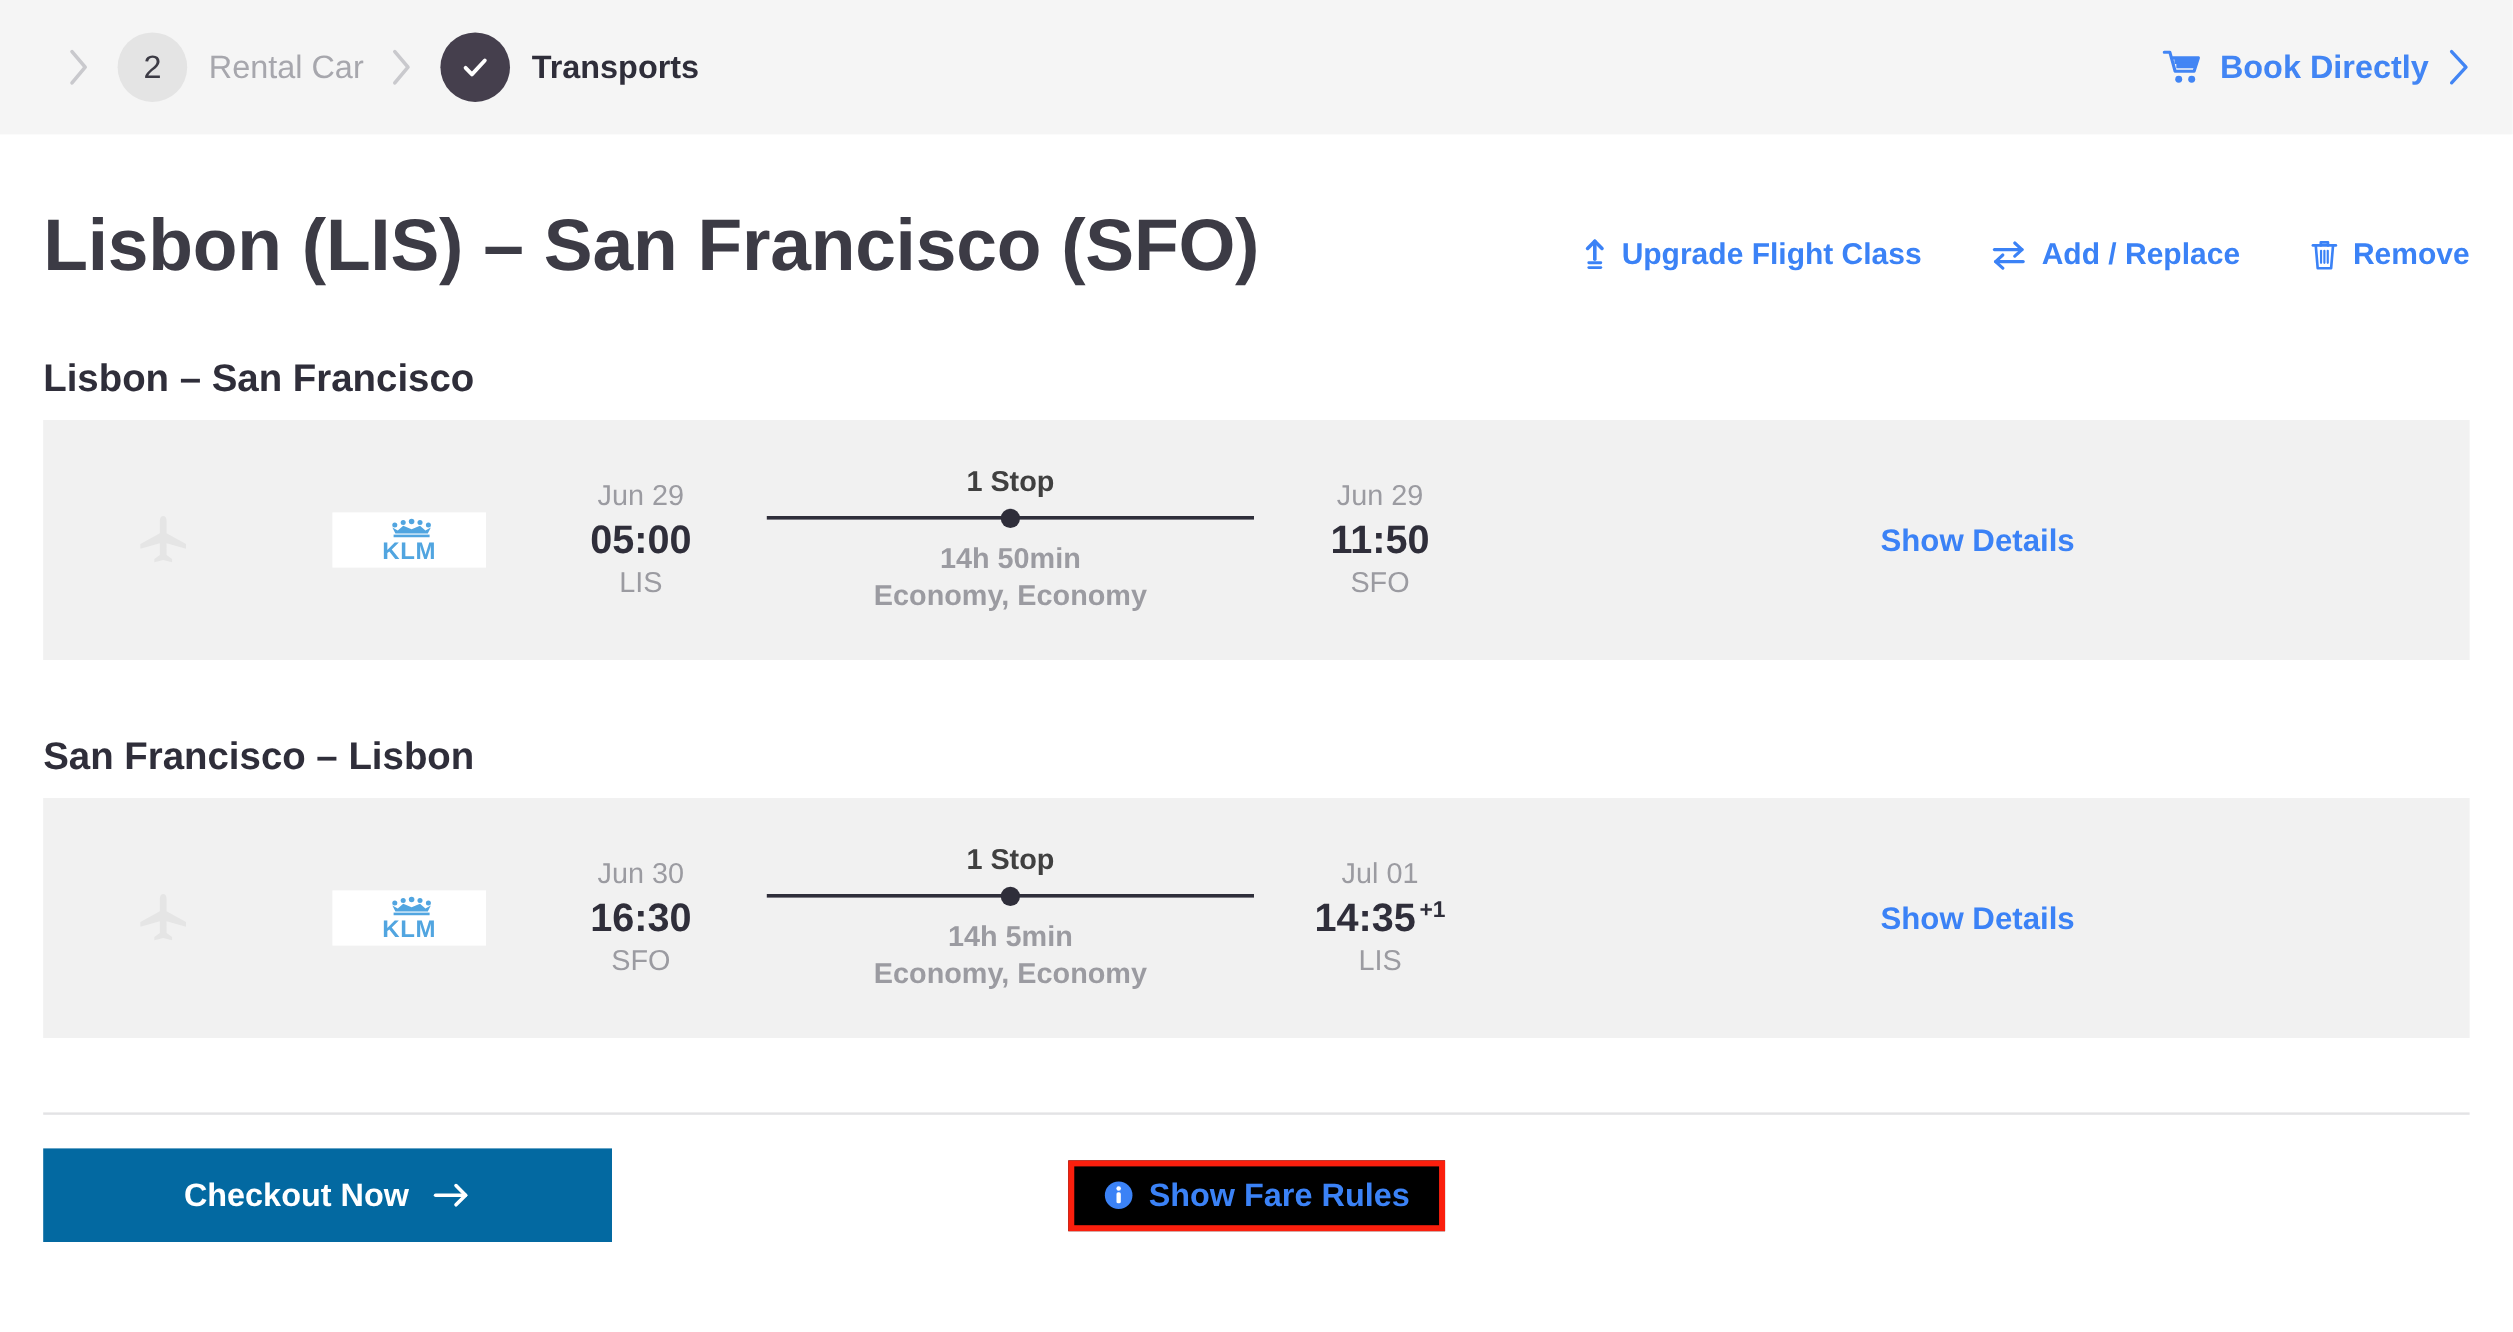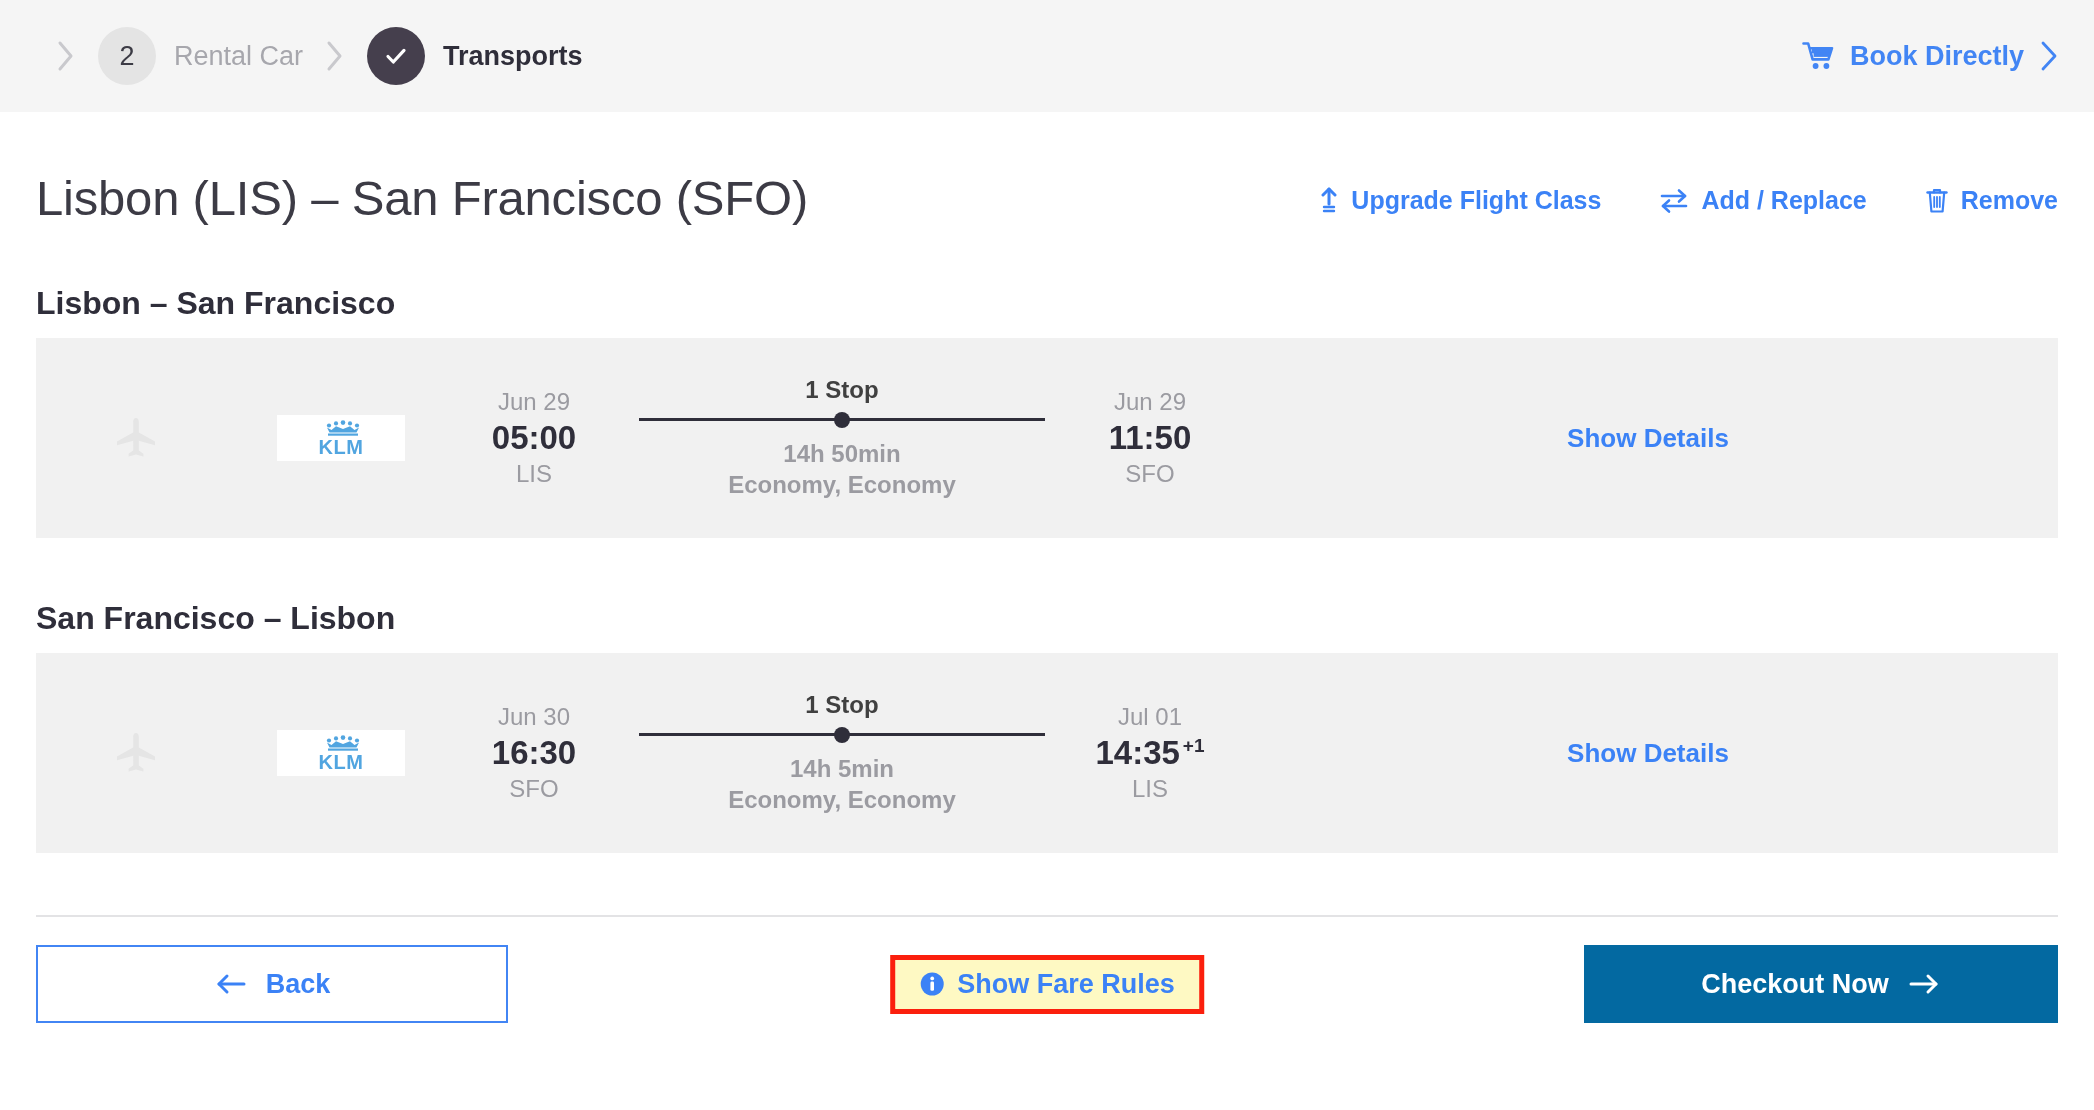--- a/index.html
+++ b/index.html
@@ -93,23 +93,23 @@
   }
 
   .title-row {
     display: flex;
     align-items: flex-end;
     justify-content: space-between;
     padding-top: 62px;
   }
 
   .page-title {
-    font-size: 49px;
+    font-size: 61px;
     color: #3c3b45;
-    font-weight: 400;
+    font-weight: 700;
     letter-spacing: -0.2px;
     line-height: 1;
   }
 
   .title-actions {
     display: flex;
     align-items: center;
     gap: 58px;
     padding-bottom: 8px;
   }
@@ -298,21 +298,21 @@
     cursor: pointer;
   }
 
   .btn-back .arr { margin-right: 18px; display: flex; }
 
   .fare-wrap {
     position: absolute;
     left: 50%;
     transform: translateX(-50%);
     border: 5px solid #fb1f0d;
-    background: #fef9c3;
+    background: #000000;
     padding: 9px 24px;
     display: flex;
     align-items: center;
     justify-content: center;
   }
 
   .fare-link {
     display: flex;
     align-items: center;
     color: #3b82f6;
@@ -558,29 +558,20 @@
     <div class="cell-details">
       <span class="show-details">Show Details</span>
     </div>
 
   </div>
 
   <div class="footer-divider"></div>
 
   <div class="footer">
 
-    <div class="btn-back">
-      <span class="arr">
-        <svg width="34" height="26" viewBox="0 0 34 26">
-          <path d="M30 13 H5" stroke="#3b82f6" stroke-width="3" stroke-linecap="round"></path>
-          <path d="M13 5 L5 13 L13 21" fill="none" stroke="#3b82f6" stroke-width="3" stroke-linecap="round" stroke-linejoin="round"></path>
-        </svg>
-      </span>
-      <span>Back</span>
-    </div>
 
     <div class="fare-wrap">
       <div class="fare-link">
         <span class="info">
           <svg width="26" height="26" viewBox="0 0 26 26">
             <circle cx="13" cy="13" r="11.5" fill="#3b82f6"></circle>
             <circle cx="13" cy="7.4" r="1.9" fill="#ffffff"></circle>
             <rect x="11.2" y="10.6" width="3.6" height="9.2" rx="1.4" fill="#ffffff"></rect>
           </svg>
         </span>

